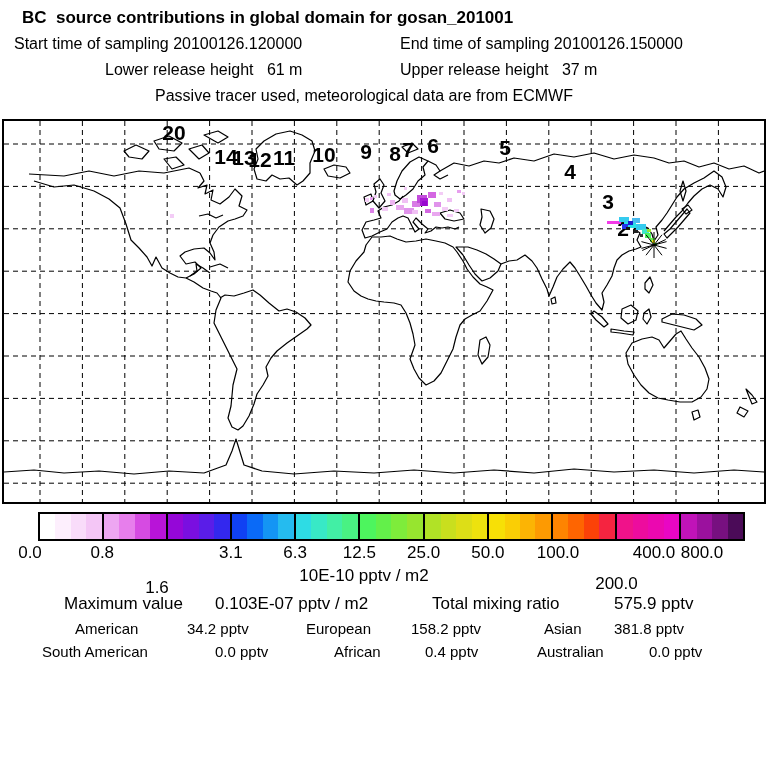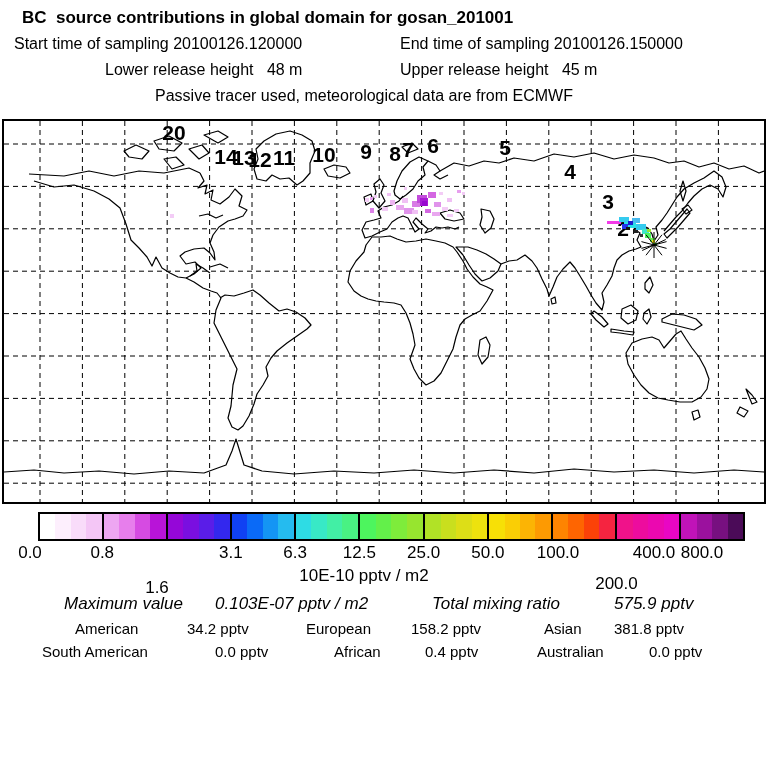--- a/index.html
+++ b/index.html
@@ -9,32 +9,32 @@
   .h2{top:35px;font-size:16px;}
   .h3{top:61px;font-size:16px;}
   #line4{left:0;top:87px;width:728px;text-align:center;font-size:16px;}
   #map{position:absolute;left:2px;top:119px;width:760px;height:381px;border:2px solid #000;background:#fff;}
   #map svg{display:block;}
   #colorbar{position:absolute;left:38px;top:512px;width:707px;height:29px;border:2px solid #000;box-sizing:border-box;display:flex;}
   #colorbar .seg{flex:1;height:100%;}
   #colorbar .seg + .seg{border-left:2px solid #000;}
   .cb-tick{position:absolute;top:543px;transform:translateX(-50%);font-size:17px;font-weight:normal;white-space:pre;}
   #cb-units{left:0;top:566px;width:728px;text-align:center;font-size:17px;}
-  .st1{top:594px;font-size:17px;font-style:italic;}
+  .st1{top:594px;font-size:17px;}
   .st2{top:620px;font-size:15px;}
   .st3{top:643px;font-size:15px;}
 </style>
 </head>
 <body>
 
 <div class="abs" id="title">BC  source contributions in global domain for gosan_201001</div>
 <div class="abs h2" style="left:14px">Start time of sampling 20100126.120000</div>
 <div class="abs h2" style="left:400px">End time of sampling 20100126.150000</div>
-<div class="abs h3" style="left:105px">Lower release height   48 m</div>
-<div class="abs h3" style="left:400px">Upper release height   45 m</div>
+<div class="abs h3" style="left:105px">Lower release height   61 m</div>
+<div class="abs h3" style="left:400px">Upper release height   37 m</div>
 <div class="abs" id="line4">Passive tracer used, meteorological data are from ECMWF</div>
 
 <div id="map">
 <svg id="mapsvg" width="760" height="381" viewBox="0 0 760 381" xmlns="http://www.w3.org/2000/svg">
   <g id="grid" stroke="#000" stroke-width="1" stroke-dasharray="5,4">
         <line x1="36" x2="36" y1="0" y2="381"></line>
         <line x1="78.4" x2="78.4" y1="0" y2="381"></line>
         <line x1="120.8" x2="120.8" y1="0" y2="381"></line>
         <line x1="163.2" x2="163.2" y1="0" y2="381"></line>
         <line x1="205.6" x2="205.6" y1="0" y2="381"></line>

